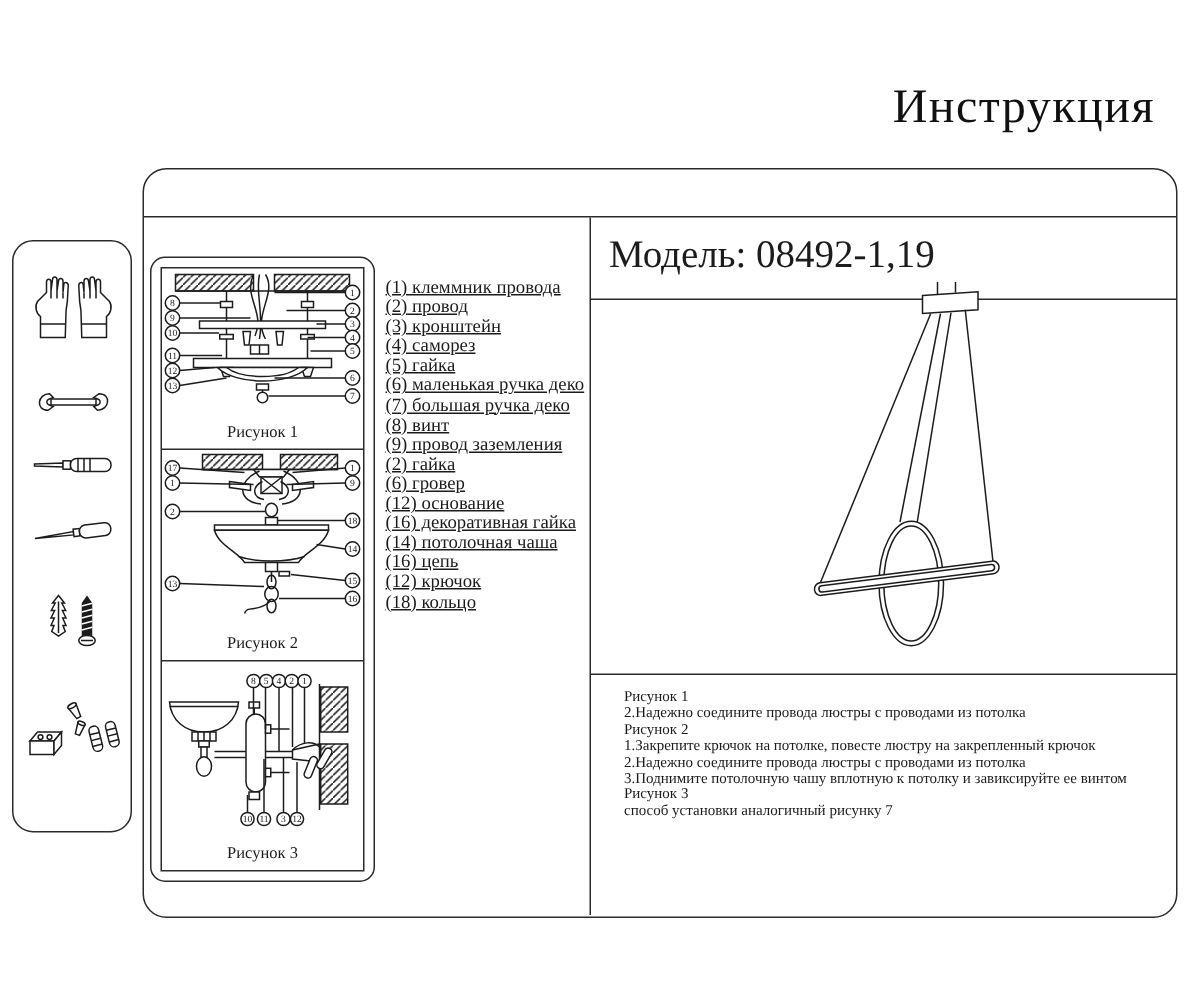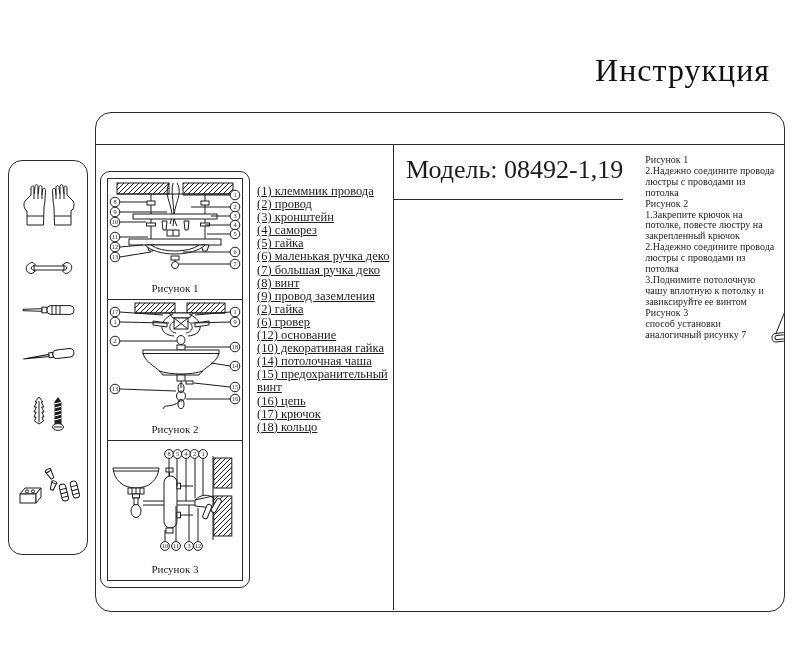--- a/index.html
+++ b/index.html
@@ -16,21 +16,21 @@
   .tool{position:absolute;left:0;width:80px;display:flex;justify-content:center;}
   .tool-gloves{top:22px;} .tool-wrench{top:99px;} .tool-screwdriver{top:142px;}
   .tool-awl{top:184px;} .tool-dowel{top:234px;} .tool-hardware{top:306px;}
 
   
   .main{position:absolute;left:95px;top:112px;width:690px;height:500px;
         border:1.7px solid #2b2b2b;border-radius:16px;background:#fff;overflow:hidden;}
   .main-top{height:32px;border-bottom:1.7px solid #2b2b2b;}
   .main-body{display:flex;height:465px;}
   .left-col{position:relative;width:297px;}
-  .right-col{flex:1;border-left:1.7px solid #2b2b2b;display:flex;}
+  .right-col{flex:1;border-left:1.7px solid #2b2b2b;display:flex;flex-direction:column;}
 
   
   .figures-box{position:absolute;left:4px;top:26px;width:150px;height:417px;
                border:1.6px solid #2b2b2b;border-radius:10px;}
   .figures-inner{position:absolute;left:6px;top:6px;right:6px;bottom:6px;
                  border:1.4px solid #2b2b2b;display:flex;flex-direction:column;}
   .fig{display:flex;flex-direction:column;align-items:center;justify-content:space-between;}
   .fig1{height:120px;} .fig2{height:141px;border-top:1.4px solid #2b2b2b;}
   .fig3{flex:1;border-top:1.4px solid #2b2b2b;}
   .fig svg{display:block;margin-top:1px;}
@@ -376,29 +376,28 @@
             <div class="part-item">(8) винт</div>
 
             <div class="part-item">(9) провод заземления</div>
 
             <div class="part-item">(2) гайка</div>
 
             <div class="part-item">(6) гровер</div>
 
             <div class="part-item">(12) основание</div>
 
-            <div class="part-item">(10) декоративная гайка</div>
+            <div class="part-item">(16) декоративная гайка</div>
 
             <div class="part-item">(14) потолочная чаша</div>
 
-            <div class="part-item">(15) предохранительный винт</div>
 
             <div class="part-item">(16) цепь</div>
 
-            <div class="part-item">(17) крючок</div>
+            <div class="part-item">(12) крючок</div>
 
             <div class="part-item">(18) кольцо</div>
           </div>
       </div>
 
       <div class="right-col">
         <div class="model-header">
           <span>Модель: 08492-1,19</span>
         </div>
 

